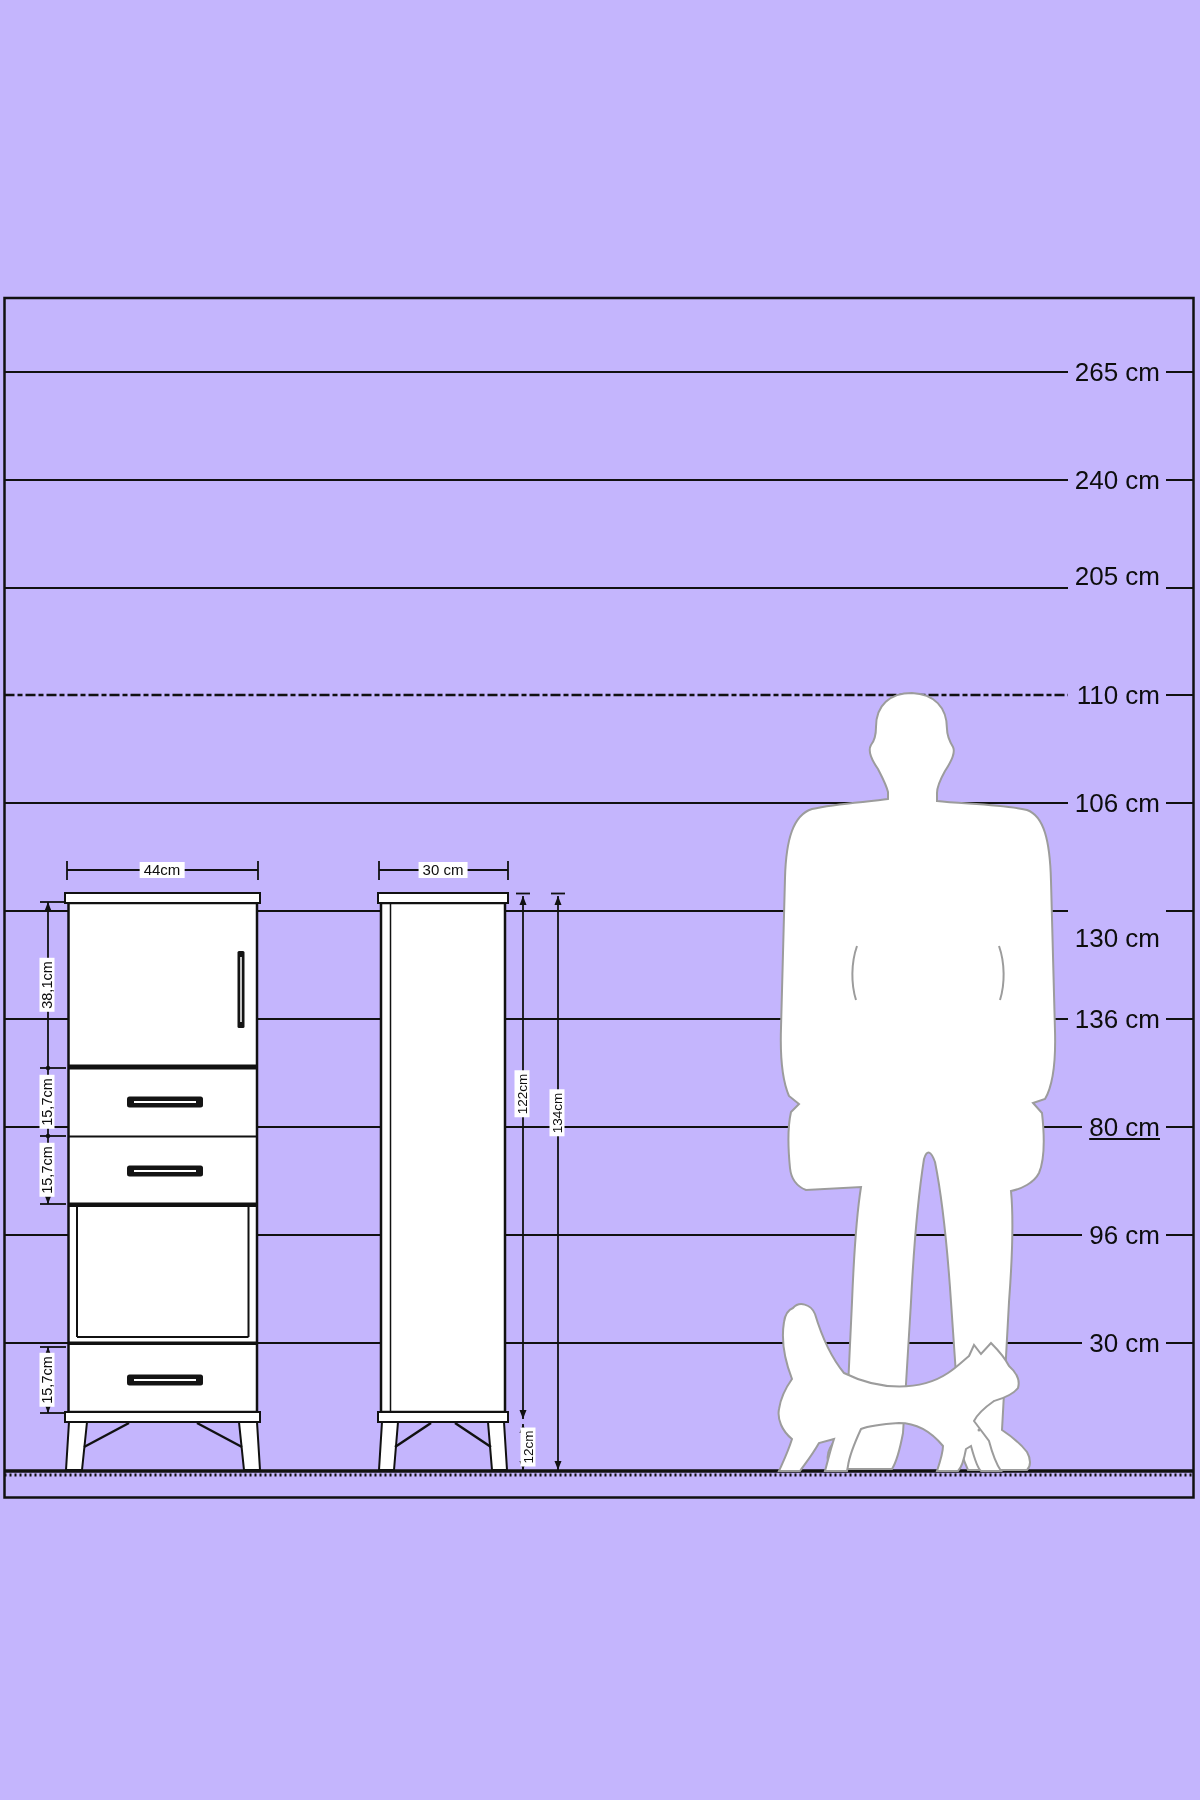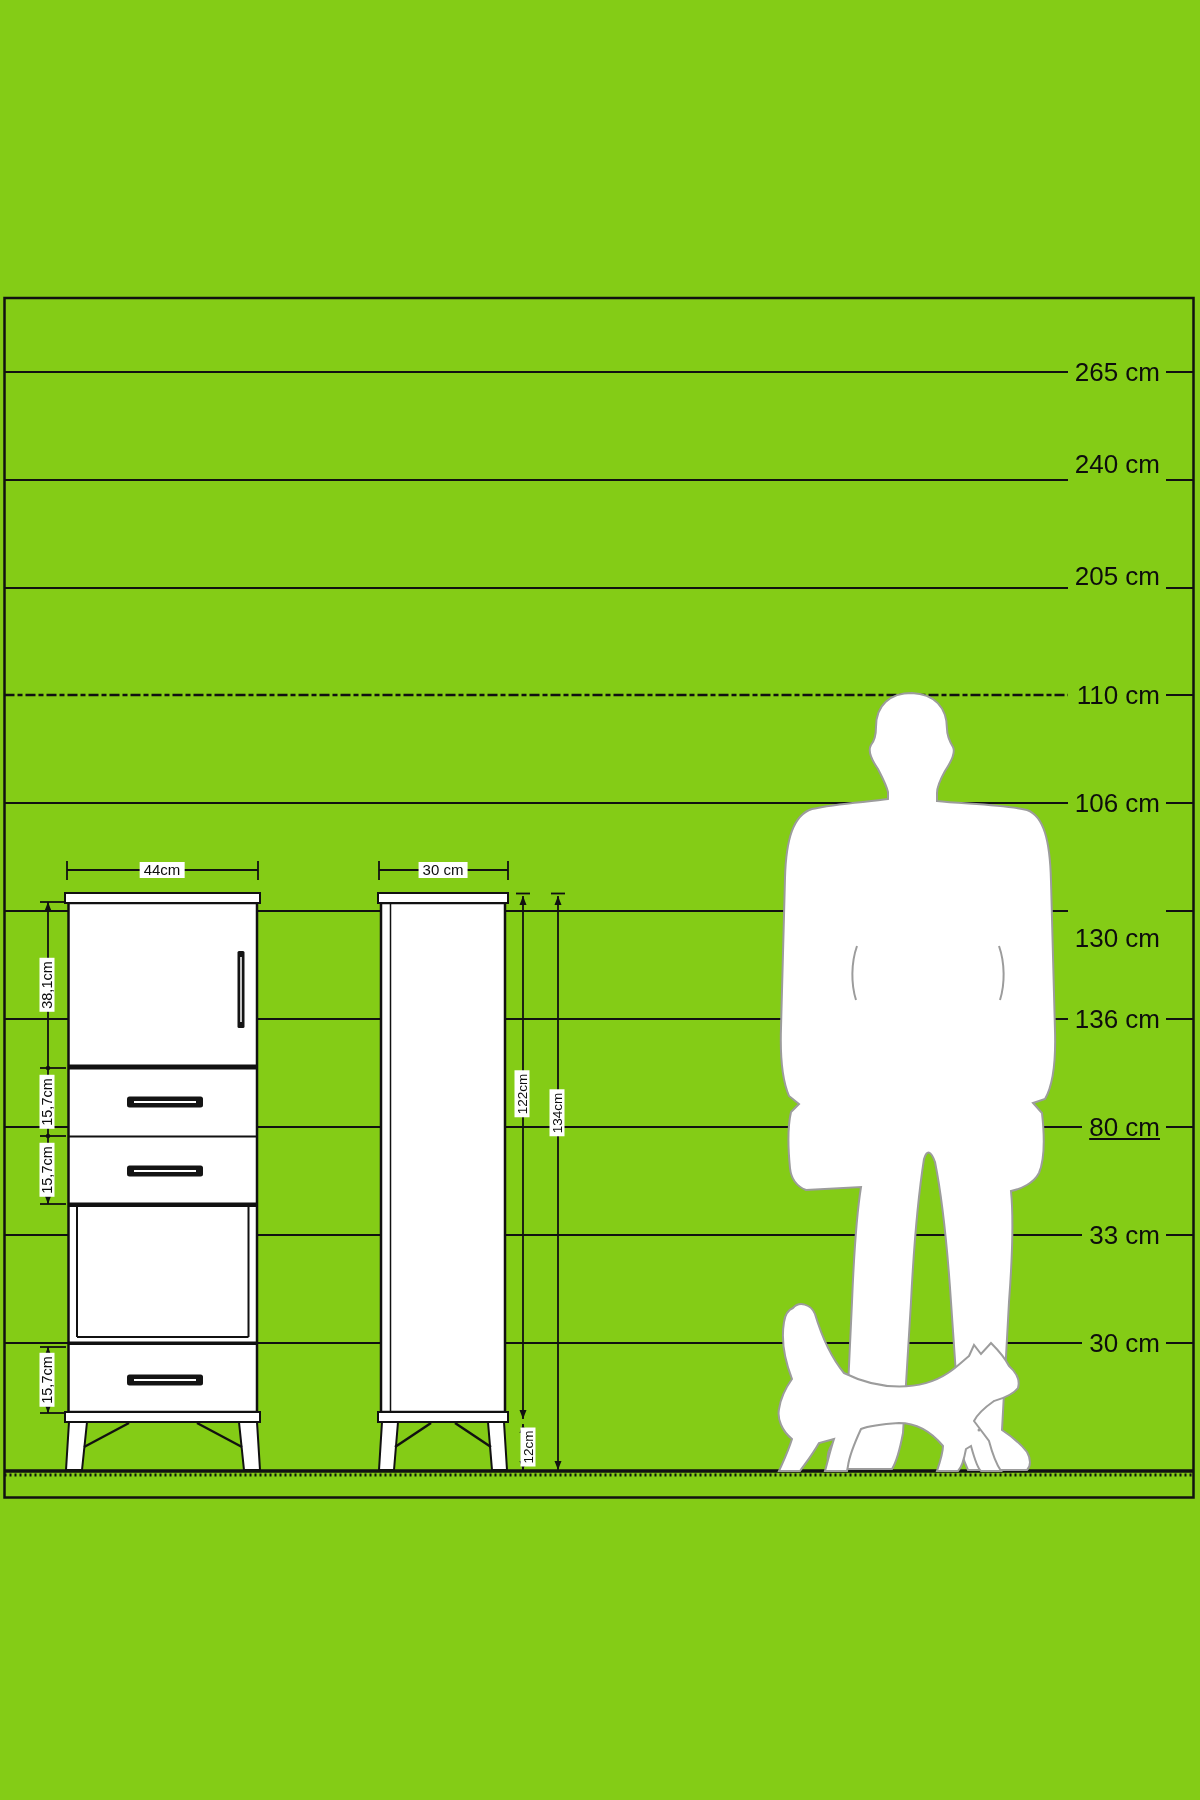--- a/index.html
+++ b/index.html
@@ -1,16 +1,16 @@
 <!DOCTYPE html>
 <html><head>
 <meta charset="utf-8">
 <style>
   html,body{margin:0;padding:0;background:#ffffff;}
-  #stage{position:relative;width:1200px;height:1800px;background:#84cc16;overflow:hidden;
+  #stage{position:relative;width:1200px;height:1800px;background:#c4b5fd;overflow:hidden;
          font-family:"Liberation Sans", sans-serif;color:#111;}
   #scene{position:absolute;left:0;top:0;}
   .hlab{position:absolute;left:940px;width:220px;text-align:right;
         font-size:26px;line-height:30px;color:#0d0d0d;white-space:nowrap;}
   .dim{position:absolute;transform:translate(-50%,-50%);background:#ffffff;
        font-size:15px;line-height:16px;padding:0 4px;color:#0d0d0d;white-space:nowrap;text-align:right;}
   .dimv{position:absolute;transform:translate(-50%,-50%) rotate(-90deg);background:#ffffff;
         font-size:14.5px;line-height:15px;padding:0 3px;color:#0d0d0d;white-space:nowrap;}
   .dimv.small{font-size:13.5px;}
 </style>
@@ -189,28 +189,28 @@
         <polygon points="523,1424 519.5,1433 526.5,1433" stroke="none"></polygon>
         <polygon points="523,1470 519.5,1461 526.5,1461" stroke="none"></polygon>
         <line x1="558" y1="896" x2="558" y2="1470"></line>
         <polygon points="558,896 554.5,905 561.5,905" stroke="none"></polygon>
         <polygon points="558,1470 554.5,1461 561.5,1461" stroke="none"></polygon>
       </g>
     </g>
   </svg>
 
   <div class="hlab" style="top:357px;">265 cm</div>
-  <div class="hlab" style="top:449px;">240 cm</div>
+  <div class="hlab" style="top:465px;">240 cm</div>
   <div class="hlab" style="top:561px;">205 cm</div>
   <div class="hlab" style="top:680px;">110 cm</div>
   <div class="hlab" style="top:788px;">106 cm</div>
   <div class="hlab" style="top:923px;">130 cm</div>
   <div class="hlab" style="top:1004px;">136 cm</div>
   <div class="hlab" style="top:1112px;text-decoration:underline;">80 cm</div>
-  <div class="hlab" style="top:1220px;">33 cm</div>
+  <div class="hlab" style="top:1220px;">96 cm</div>
   <div class="hlab" style="top:1328px;">30 cm</div>
 
   <div class="dim" style="left:162px;top:870px;">44cm</div>
   <div class="dim" style="left:443px;top:870px;">30 cm</div>
 
   <div class="dimv" style="left:47px;top:985px;">38,1cm</div>
   <div class="dimv" style="left:47px;top:1102px;">15,7cm</div>
   <div class="dimv" style="left:47px;top:1170px;">15,7cm</div>
   <div class="dimv" style="left:47px;top:1380px;">15,7cm</div>
 

